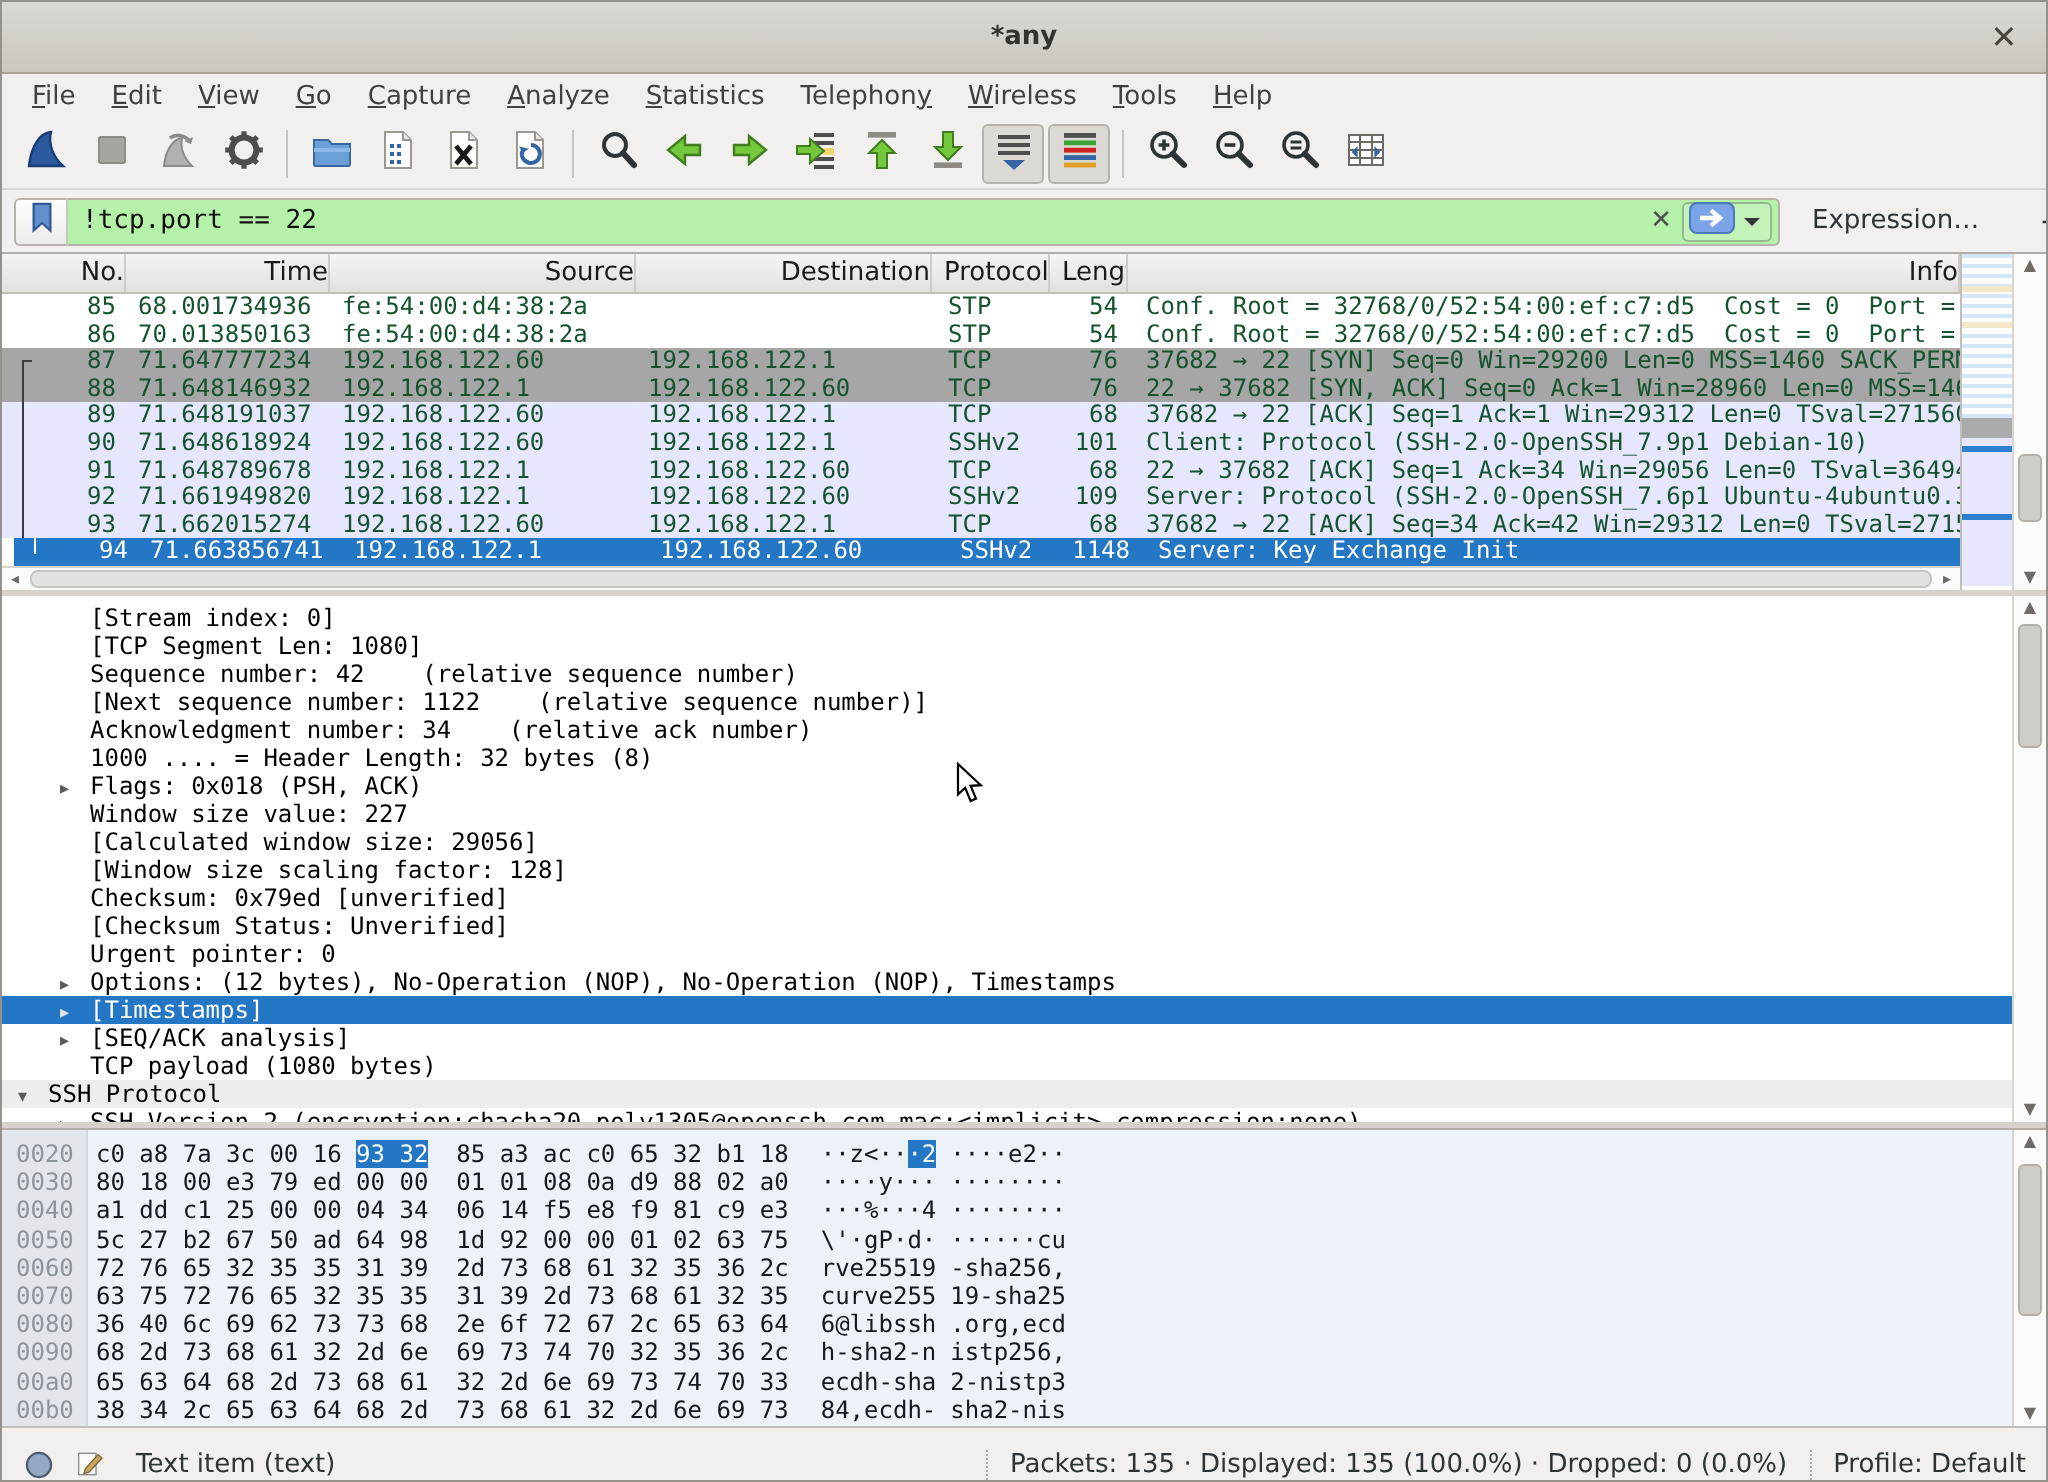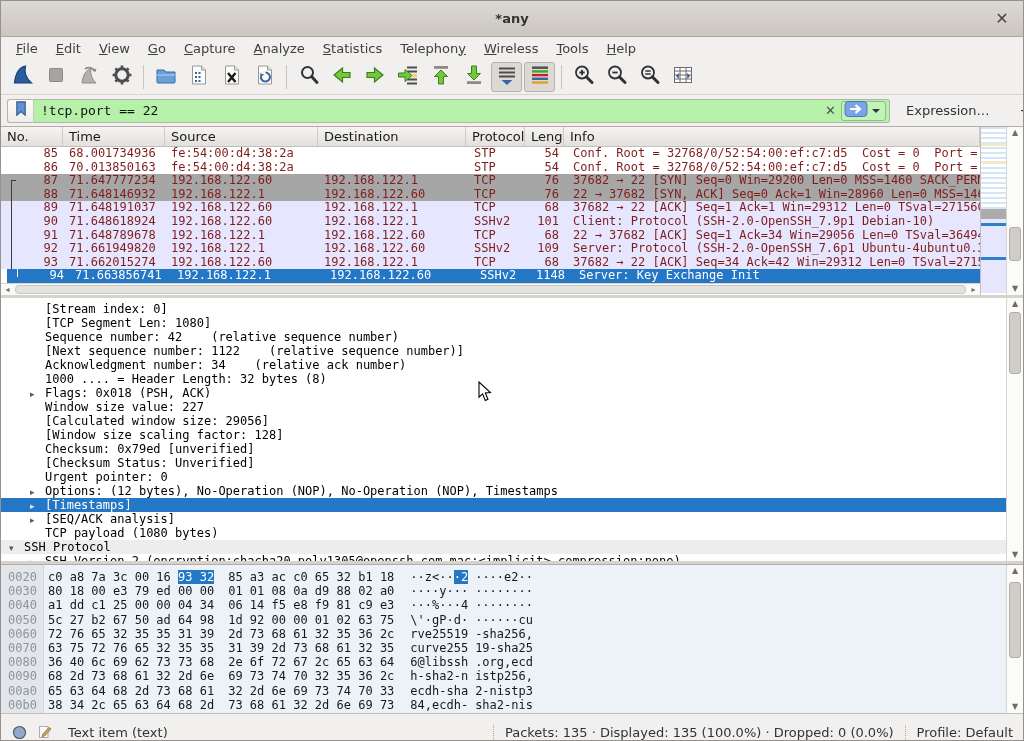--- a/index.html
+++ b/index.html
@@ -43,24 +43,24 @@
   .caret-down{width:0;height:0;border:4px solid transparent;border-top-color:#333;margin:4px 3px 0 4px;}
   .expr-btn{margin-left:16px;font-size:13px;color:#2e3436;white-space:nowrap;}
   .vsep{width:1px;height:16px;background:#c9c5bf;margin:0 11px;}
   .add-btn{font-size:16px;color:#2e3436;padding:0 8px;}
   
   .listsection{height:168px;display:flex;background:#fff;overflow:hidden;}
   .listmain{flex:1;display:flex;flex-direction:column;overflow:hidden;min-width:0;}
   .lheader{height:20px;display:grid;grid-template-columns:62px 102px 153px 148px 59px 39px 1fr;
     background:linear-gradient(#f5f4f2,#e3e1de);border-bottom:1px solid #c2beb8;
     font-size:13px;color:#1a1a1a;flex:0 0 auto;}
-  .lheader span{padding-left:6px;line-height:19px;border-right:1px solid #cfccc6;overflow:hidden;white-space:pre;}
+  .lheader span{padding-left:6px;line-height:19px;border-right:1px solid #cfccc6;overflow:hidden;white-space:pre;text-align:right;}
   .lrows{flex:1;overflow:hidden;font-family:"DejaVu Sans Mono","Liberation Mono",monospace;font-size:12px;background:#fff;}
   .prow{display:grid;grid-template-columns:62px 102px 153px 148px 59px 39px 1fr;
-    height:13.6px;line-height:13.6px;white-space:pre;position:relative;color:#7f1d1d;}
+    height:13.6px;line-height:13.6px;white-space:pre;position:relative;color:#14532d;}
   .prow span{overflow:hidden;}
   .c-no{text-align:right;padding-right:5px;}
   .c-time,.c-src,.c-dst{padding-left:6px;}
   .c-proto{padding-left:8px;}
   .c-len{text-align:right;padding-right:5px;}
   .c-info{padding-left:9px;}
   .prow.gray{background:#a6a6a6;}
   .prow.lav{background:#e7e6ff;}
   .prow.sel{background:#2477c4;color:#fff;margin-left:6px;}
   .prow.tick::before{content:"";position:absolute;left:10px;top:0;bottom:0;width:0;border-left:1px solid #3c3c3c;}

